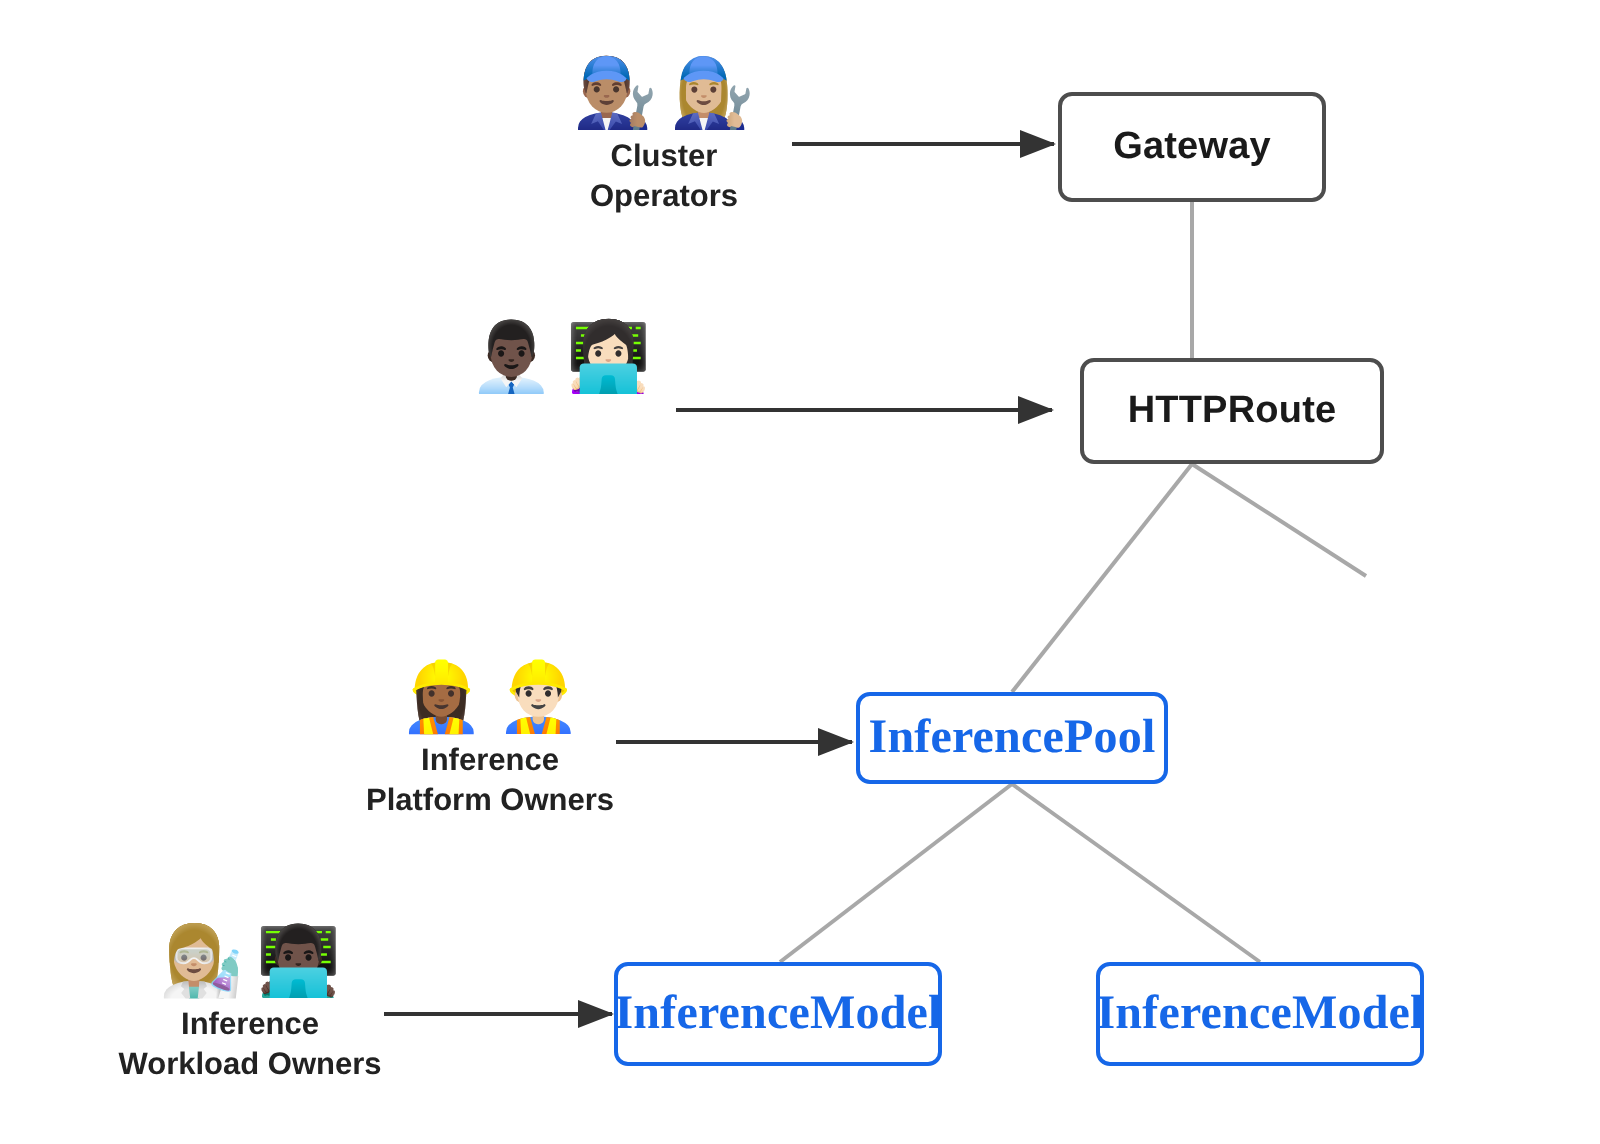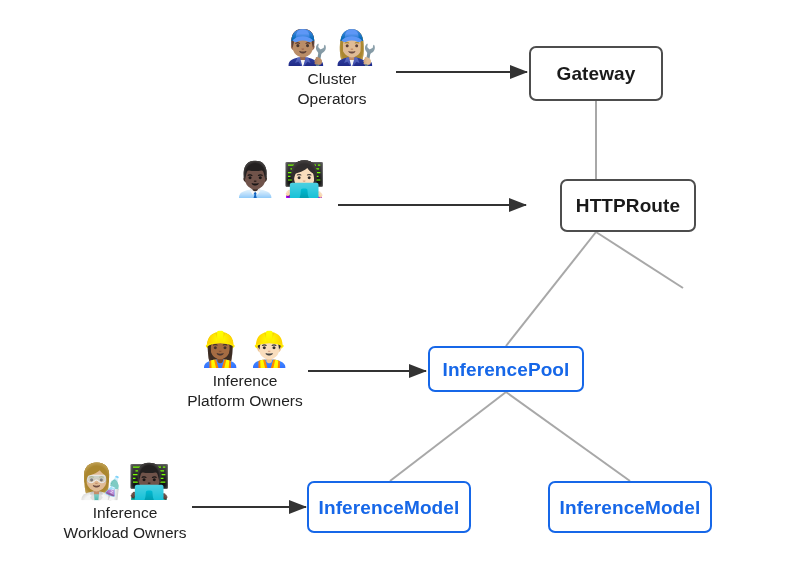--- a/index.html
+++ b/index.html
@@ -48,21 +48,22 @@
   }
   .node.core .node-label {
     color: #1a1a1a;
     font-size: 19px;
   }
   .node.inference {
     border: 2.5px solid #1667e8;
   }
   .node.inference .node-label {
     color: #1667e8;
-    font-size: 19px;
+    font-size: 24px;
+    font-family: Liberation Serif, serif;
   }
 
   
   .persona {
     position: absolute;
     display: flex;
     flex-direction: column;
     align-items: center;
     z-index: 3;
   }
@@ -77,20 +78,21 @@
   .persona-icon {
     display: block;
   }
   .persona-label {
     margin-top: 3px;
     font-size: 15.5px;
     line-height: 1.3;
     color: #222222;
     white-space: pre-line;
     text-align: center;
+    font-weight: bold;
   }
 </style>
 </head>
 <body>
 
 <div id="canvas">
 
   <svg id="edges" viewBox="0 0 800 572" width="800" height="572">
     <defs>
       <marker id="arrowhead" markerWidth="9" markerHeight="7" refX="8.5" refY="3.5" orient="auto" markerUnits="strokeWidth">
@@ -107,21 +109,21 @@
     <line x1="396" y1="72" x2="527" y2="72" stroke="#333333" stroke-width="2" marker-end="url(#arrowhead)"></line>
     <line x1="338" y1="205" x2="526" y2="205" stroke="#333333" stroke-width="2" marker-end="url(#arrowhead)"></line>
     <line x1="308" y1="371" x2="426" y2="371" stroke="#333333" stroke-width="2" marker-end="url(#arrowhead)"></line>
     <line x1="192" y1="507" x2="306" y2="507" stroke="#333333" stroke-width="2" marker-end="url(#arrowhead)"></line>
   </svg>
 
   <div class="node core" style="left:529px; top:46px; width:134px; height:55px;">
     <span class="node-label">Gateway</span>
   </div>
 
-  <div class="node core" style="left:560px; top:179px; width:136px; height:53px;">
+  <div class="node core" style="left:540px; top:179px; width:152px; height:53px;">
     <span class="node-label">HTTPRoute</span>
   </div>
 
 
   <div class="node inference" style="left:428px; top:346px; width:156px; height:46px;">
     <span class="node-label">InferencePool</span>
   </div>
 
   <div class="node inference" style="left:307px; top:481px; width:164px; height:52px;">
     <span class="node-label">InferenceModel</span>

